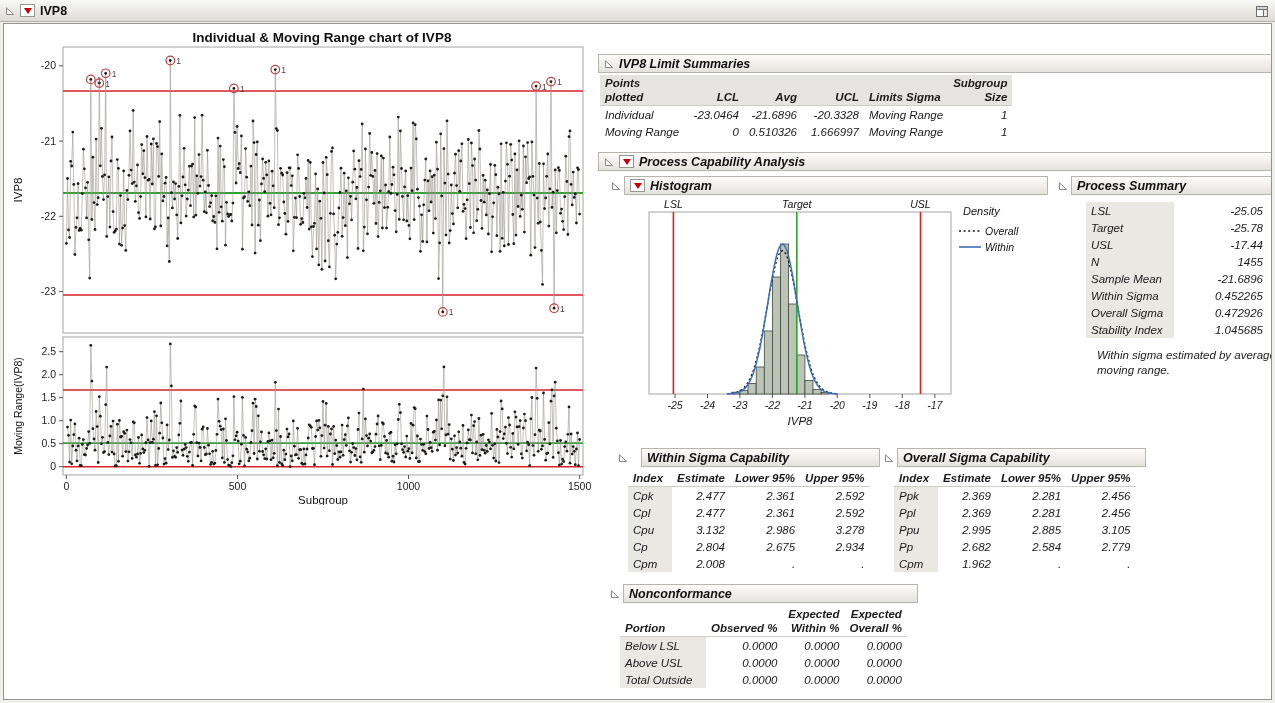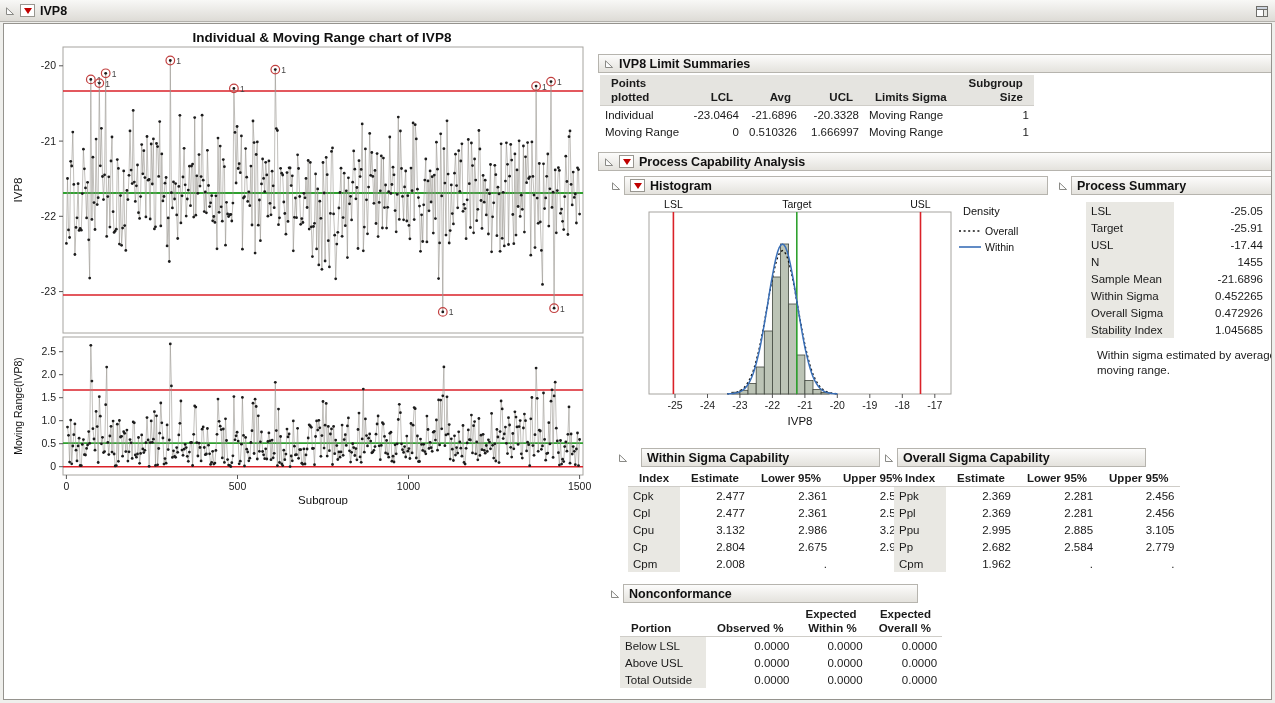--- a/index.html
+++ b/index.html
@@ -8,27 +8,27 @@
   .app{position:relative;width:1275px;height:703px;background:#efefec;overflow:hidden;}
   .titlebar{position:absolute;left:0;top:0;width:1275px;height:22px;background:linear-gradient(#f8f8f6,#dddbd6);
     border-bottom:1px solid #b3b1ac;display:flex;align-items:center;padding:0 5px;gap:5px;}
   .wtitle{font-weight:bold;font-size:12.5px;}
   .spacer{flex:1;}
   .content{position:absolute;left:3px;top:23px;width:1269px;height:677px;background:#fff;border:1px solid #95938e;overflow:hidden;}
   .disc{display:inline-flex;width:10px;height:10px;flex:none;}
   .redtri{display:inline-flex;width:15px;height:13px;background:#fff;border:1px solid #989690;align-items:center;justify-content:center;flex:none;}
   .redtri i{width:0;height:0;border-left:4px solid transparent;border-right:4px solid transparent;border-top:6px solid #c00000;}
   #control-chart{position:absolute;left:5px;top:3px;width:588px;height:478px;}
-  .rightpanel{position:absolute;left:594px;top:30px;width:674px;height:645px;}
+  .rightpanel{position:absolute;left:594px;top:30px;width:674px;height:645px;font-style:italic;}
   .sec-row{position:absolute;display:flex;align-items:center;gap:3px;}
   .sec-bar{flex:1;height:19px;background:linear-gradient(#fcfcfb,#e4e2dd);border:1px solid #b6b4ae;
     display:flex;align-items:center;gap:5px;padding:0 5px;}
   .sec-title{font-weight:bold;font-size:12.5px;white-space:nowrap;}
   table.jmp{position:absolute;border-collapse:collapse;font-size:11.5px;line-height:14px;color:#1a1a1a;}
-  table.jmp th{font-weight:bold;vertical-align:bottom;padding:1px 11px;white-space:pre-line;border-bottom:1px solid #cfcdc8;}
+  table.jmp th{font-weight:bold;vertical-align:bottom;padding:1px 5px;white-space:pre-line;border-bottom:1px solid #cfcdc8;}
   table.jmp td{padding:1.5px 5px;white-space:nowrap;}
   .r{text-align:right;} .l{text-align:left;}
   .hdr-shaded th{background:#e5e4e0;border-bottom:1px solid #c6c4bf;}
   .lblcol tbody td:first-child{background:#e9e8e3;}
   .t-limits th:nth-child(1),.t-limits td:nth-child(1){min-width:86px;}
   .t-limits th:nth-child(2),.t-limits td:nth-child(2){min-width:58px;}
   .t-limits th:nth-child(3),.t-limits td:nth-child(3){min-width:56px;}
   .t-limits th:nth-child(4),.t-limits td:nth-child(4){min-width:62px;}
   .t-limits th:nth-child(5),.t-limits td:nth-child(5){min-width:82px;}
   .t-limits th:nth-child(6),.t-limits td:nth-child(6){min-width:58px;}
@@ -1237,21 +1237,21 @@
         </div>
       </div>
       <table class="jmp t-psum lblcol" style="left:488px;top:148px;">
         <tbody>
             <tr>
               <td class="l">LSL</td>
               <td class="r">-25.05</td>
             </tr>
             <tr>
               <td class="l">Target</td>
-              <td class="r">-25.91</td>
+              <td class="r">-25.78</td>
             </tr>
             <tr>
               <td class="l">USL</td>
               <td class="r">-17.44</td>
             </tr>
             <tr>
               <td class="l">N</td>
               <td class="r">1455</td>
             </tr>
             <tr>

